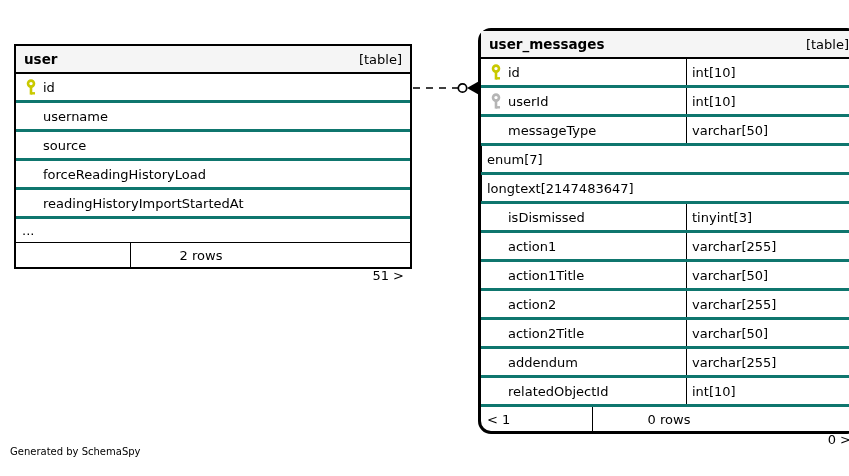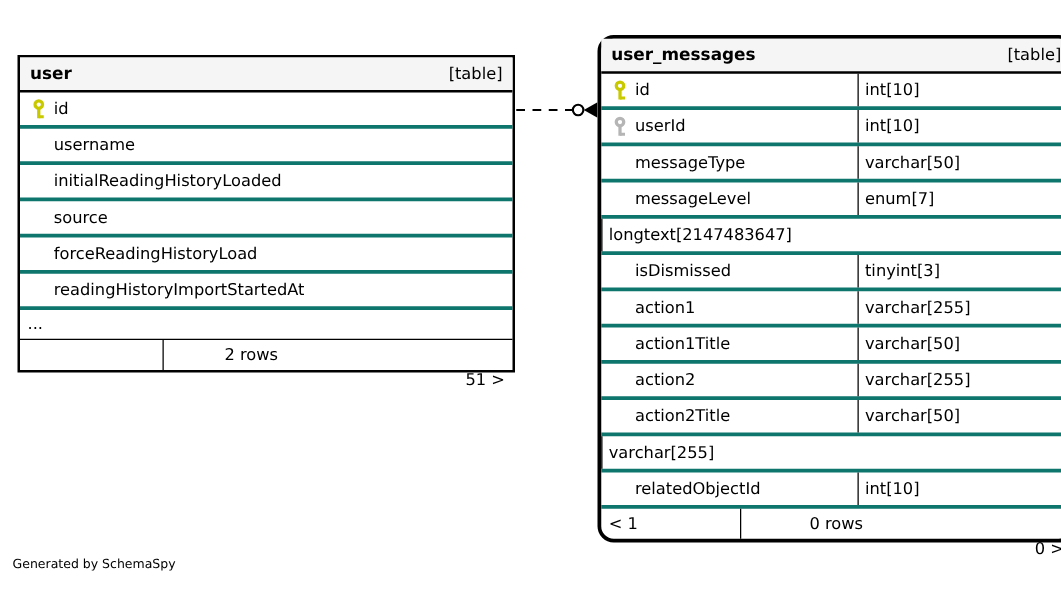--- a/index.html
+++ b/index.html
@@ -60,26 +60,20 @@
     </div>
     <div class="row">
       <span class="name-cell">
           <span class="icon-slot"></span>
           <span>username</span>
         </span>
     </div>
     <div class="row">
       <span class="name-cell">
           <span class="icon-slot"></span>
-          <span>initialReadingHistoryLoaded</span>
-        </span>
-    </div>
-    <div class="row">
-      <span class="name-cell">
-          <span class="icon-slot"></span>
           <span>source</span>
         </span>
     </div>
     <div class="row">
       <span class="name-cell">
           <span class="icon-slot"></span>
           <span>forceReadingHistoryLoad</span>
         </span>
     </div>
     <div class="row">
@@ -139,24 +133,20 @@
     </div>
 
     <div class="row">
       <span class="name-cell">
           <span class="icon-slot"></span>
           <span>messageType</span>
         </span>
       <span class="type-cell">varchar[50]</span>
     </div>
     <div class="row">
-      <span class="name-cell">
-          <span class="icon-slot"></span>
-          <span>messageLevel</span>
-        </span>
       <span class="type-cell">enum[7]</span>
     </div>
     <div class="row">
       <span class="type-cell">longtext[2147483647]</span>
     </div>
     <div class="row">
       <span class="name-cell">
           <span class="icon-slot"></span>
           <span>isDismissed</span>
         </span>
@@ -184,20 +174,24 @@
       <span class="type-cell">varchar[255]</span>
     </div>
     <div class="row">
       <span class="name-cell">
           <span class="icon-slot"></span>
           <span>action2Title</span>
         </span>
       <span class="type-cell">varchar[50]</span>
     </div>
     <div class="row">
+      <span class="name-cell">
+          <span class="icon-slot"></span>
+          <span>addendum</span>
+        </span>
       <span class="type-cell">varchar[255]</span>
     </div>
     <div class="row">
       <span class="name-cell">
           <span class="icon-slot"></span>
           <span>relatedObjectId</span>
         </span>
       <span class="type-cell">int[10]</span>
     </div>
 

